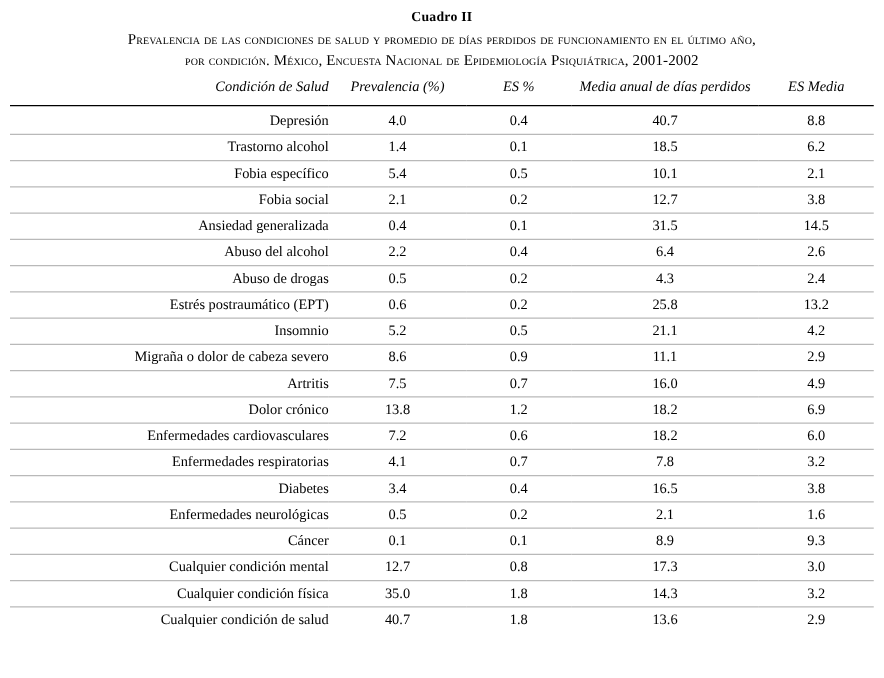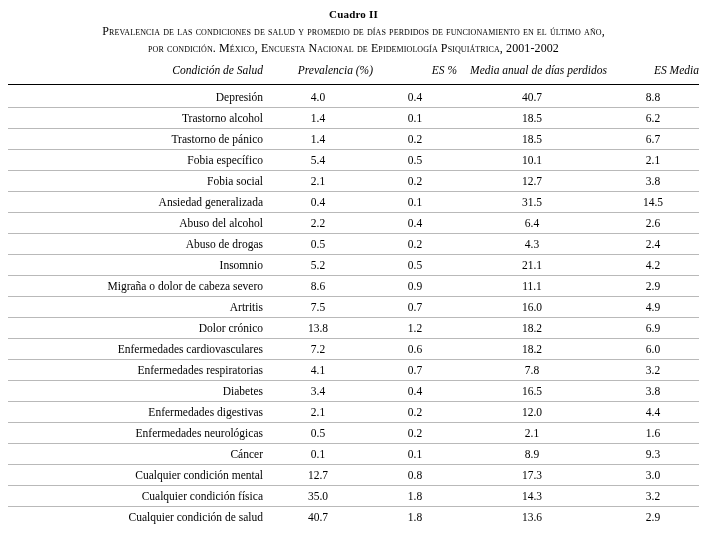--- a/index.html
+++ b/index.html
@@ -43,21 +43,21 @@
     width: 691px;
     margin: 0 auto;
     table-layout: fixed;
   }
   thead th {
     font-weight: normal;
     font-style: italic;
     font-size: 11.5px;
     padding: 7px 0 8px 0;
     vertical-align: bottom;
-    text-align: right;
+    text-align: center;
   }
   thead th.col-cond {
     text-align: right;
   }
   thead tr.headrow th {
     border-bottom: 1.4px solid #000;
   }
   tbody td {
     font-size: 11.5px;
     padding: 2px 0 2px 0;
@@ -124,27 +124,20 @@
         <td class="num">8.8</td>
       </tr>
       <tr>
         <td class="label">Trastorno alcohol</td>
         <td class="num">1.4</td>
         <td class="num">0.1</td>
         <td class="num">18.5</td>
         <td class="num">6.2</td>
       </tr>
       <tr>
-        <td class="label">Trastorno de pánico</td>
-        <td class="num">1.4</td>
-        <td class="num">0.2</td>
-        <td class="num">18.5</td>
-        <td class="num">6.7</td>
-      </tr>
-      <tr>
         <td class="label">Fobia específico</td>
         <td class="num">5.4</td>
         <td class="num">0.5</td>
         <td class="num">10.1</td>
         <td class="num">2.1</td>
       </tr>
       <tr>
         <td class="label">Fobia social</td>
         <td class="num">2.1</td>
         <td class="num">0.2</td>
@@ -164,20 +157,27 @@
         <td class="num">0.4</td>
         <td class="num">6.4</td>
         <td class="num">2.6</td>
       </tr>
       <tr>
         <td class="label">Abuso de drogas</td>
         <td class="num">0.5</td>
         <td class="num">0.2</td>
         <td class="num">4.3</td>
         <td class="num">2.4</td>
+      </tr>
+      <tr>
+        <td class="label">Estrés postraumático (EPT)</td>
+        <td class="num">0.6</td>
+        <td class="num">0.2</td>
+        <td class="num">25.8</td>
+        <td class="num">13.2</td>
       </tr>
       <tr>
         <td class="label">Insomnio</td>
         <td class="num">5.2</td>
         <td class="num">0.5</td>
         <td class="num">21.1</td>
         <td class="num">4.2</td>
       </tr>
       <tr>
         <td class="label">Migraña o dolor de cabeza severo</td>
@@ -215,27 +215,20 @@
         <td class="num">3.2</td>
       </tr>
       <tr>
         <td class="label">Diabetes</td>
         <td class="num">3.4</td>
         <td class="num">0.4</td>
         <td class="num">16.5</td>
         <td class="num">3.8</td>
       </tr>
       <tr>
-        <td class="label">Enfermedades digestivas</td>
-        <td class="num">2.1</td>
-        <td class="num">0.2</td>
-        <td class="num">12.0</td>
-        <td class="num">4.4</td>
-      </tr>
-      <tr>
         <td class="label">Enfermedades neurológicas</td>
         <td class="num">0.5</td>
         <td class="num">0.2</td>
         <td class="num">2.1</td>
         <td class="num">1.6</td>
       </tr>
       <tr>
         <td class="label">Cáncer</td>
         <td class="num">0.1</td>
         <td class="num">0.1</td>

